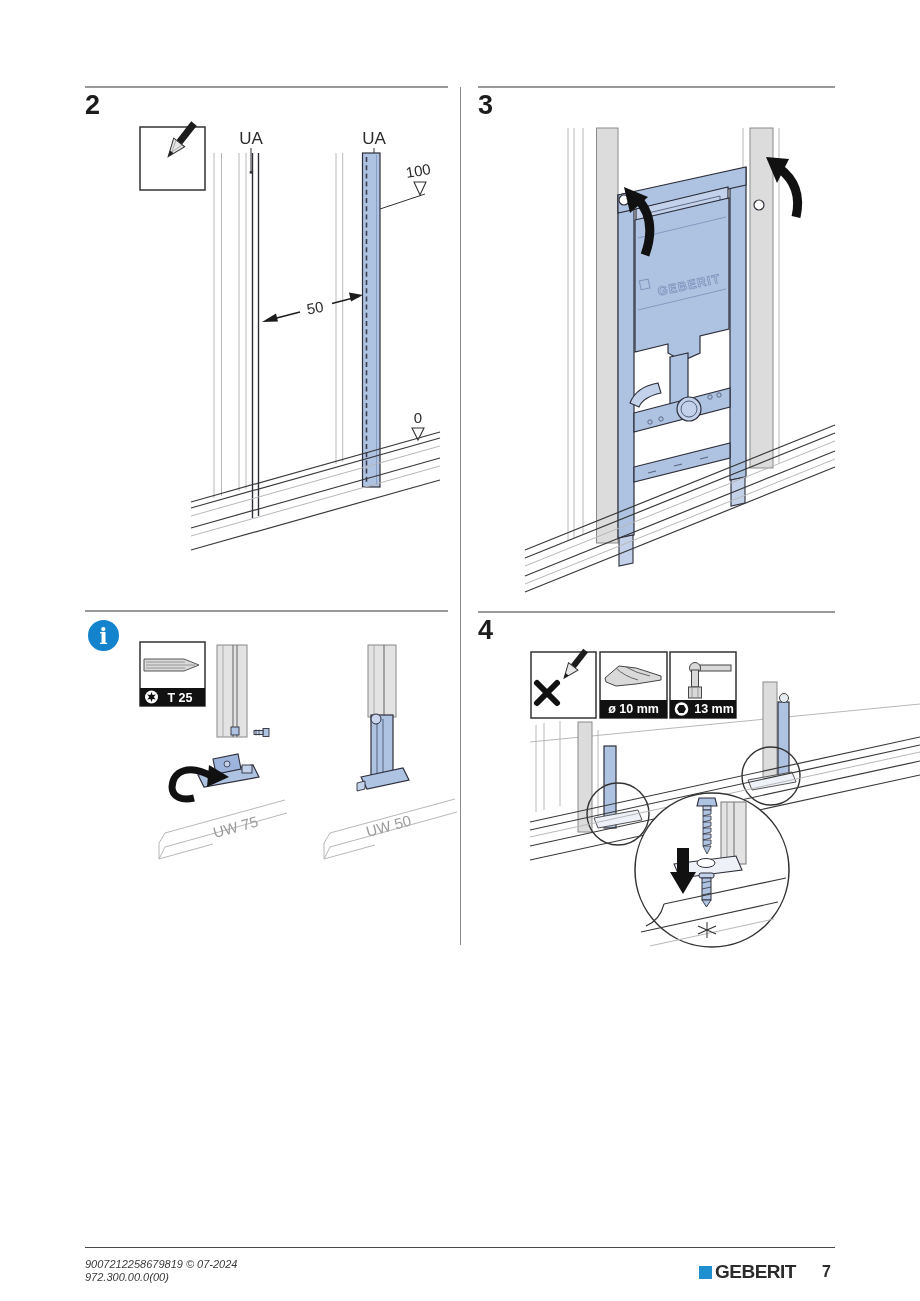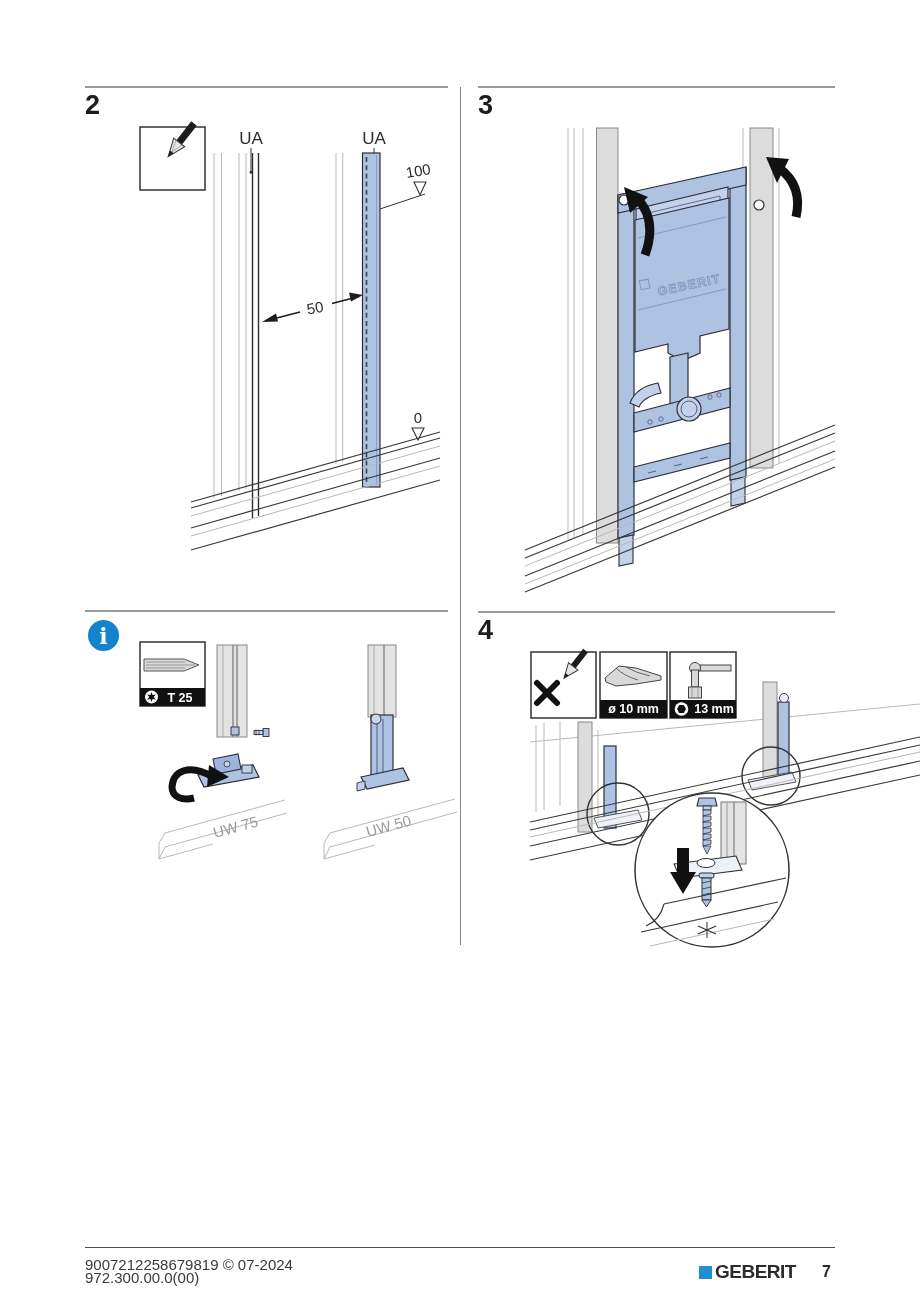--- a/index.html
+++ b/index.html
@@ -2,21 +2,21 @@
 <html><head>
 <meta charset="utf-8">
 <style>
   html,body{margin:0;padding:0;background:#fff;}
   .page{position:relative;width:920px;height:1301px;background:#fff;overflow:hidden;
         font-family:"Liberation Sans", sans-serif;color:#2b2b2b;}
   .rule{position:absolute;background:#9a9a9a;height:2px;}
   .vrule{position:absolute;background:#8a8a8a;width:1px;}
   .stepnum{position:absolute;font-size:27px;font-weight:bold;color:#1c1c1c;line-height:1;}
   .footer-rule{position:absolute;background:#4a4a4a;height:1px;}
-  .footer-small{position:absolute;font-size:15px;line-height:13px;color:#3a3a3a;}
+  .footer-small{position:absolute;font-size:11px;line-height:13px;color:#3a3a3a;font-style:italic;}
   .brand{position:absolute;display:flex;align-items:center;}
   .brand-square{width:13px;height:13px;background:#1f8fd0;margin-right:3px;}
   .brand-text{font-size:19px;font-weight:bold;letter-spacing:-0.5px;color:#2b2b2b;}
   .pagenum{position:absolute;font-size:16px;font-weight:bold;color:#2b2b2b;}
   svg{position:absolute;overflow:visible;}
   svg text{font-family:"Liberation Sans", sans-serif;}
   .lbl{fill:#2b2b2b;font-size:17px;}
   .dim{fill:#2b2b2b;font-size:15px;}
   .uw{fill:#9a9a9a;font-size:15px;}
   .boxlbl{fill:#fff;font-size:12.5px;font-weight:bold;}

